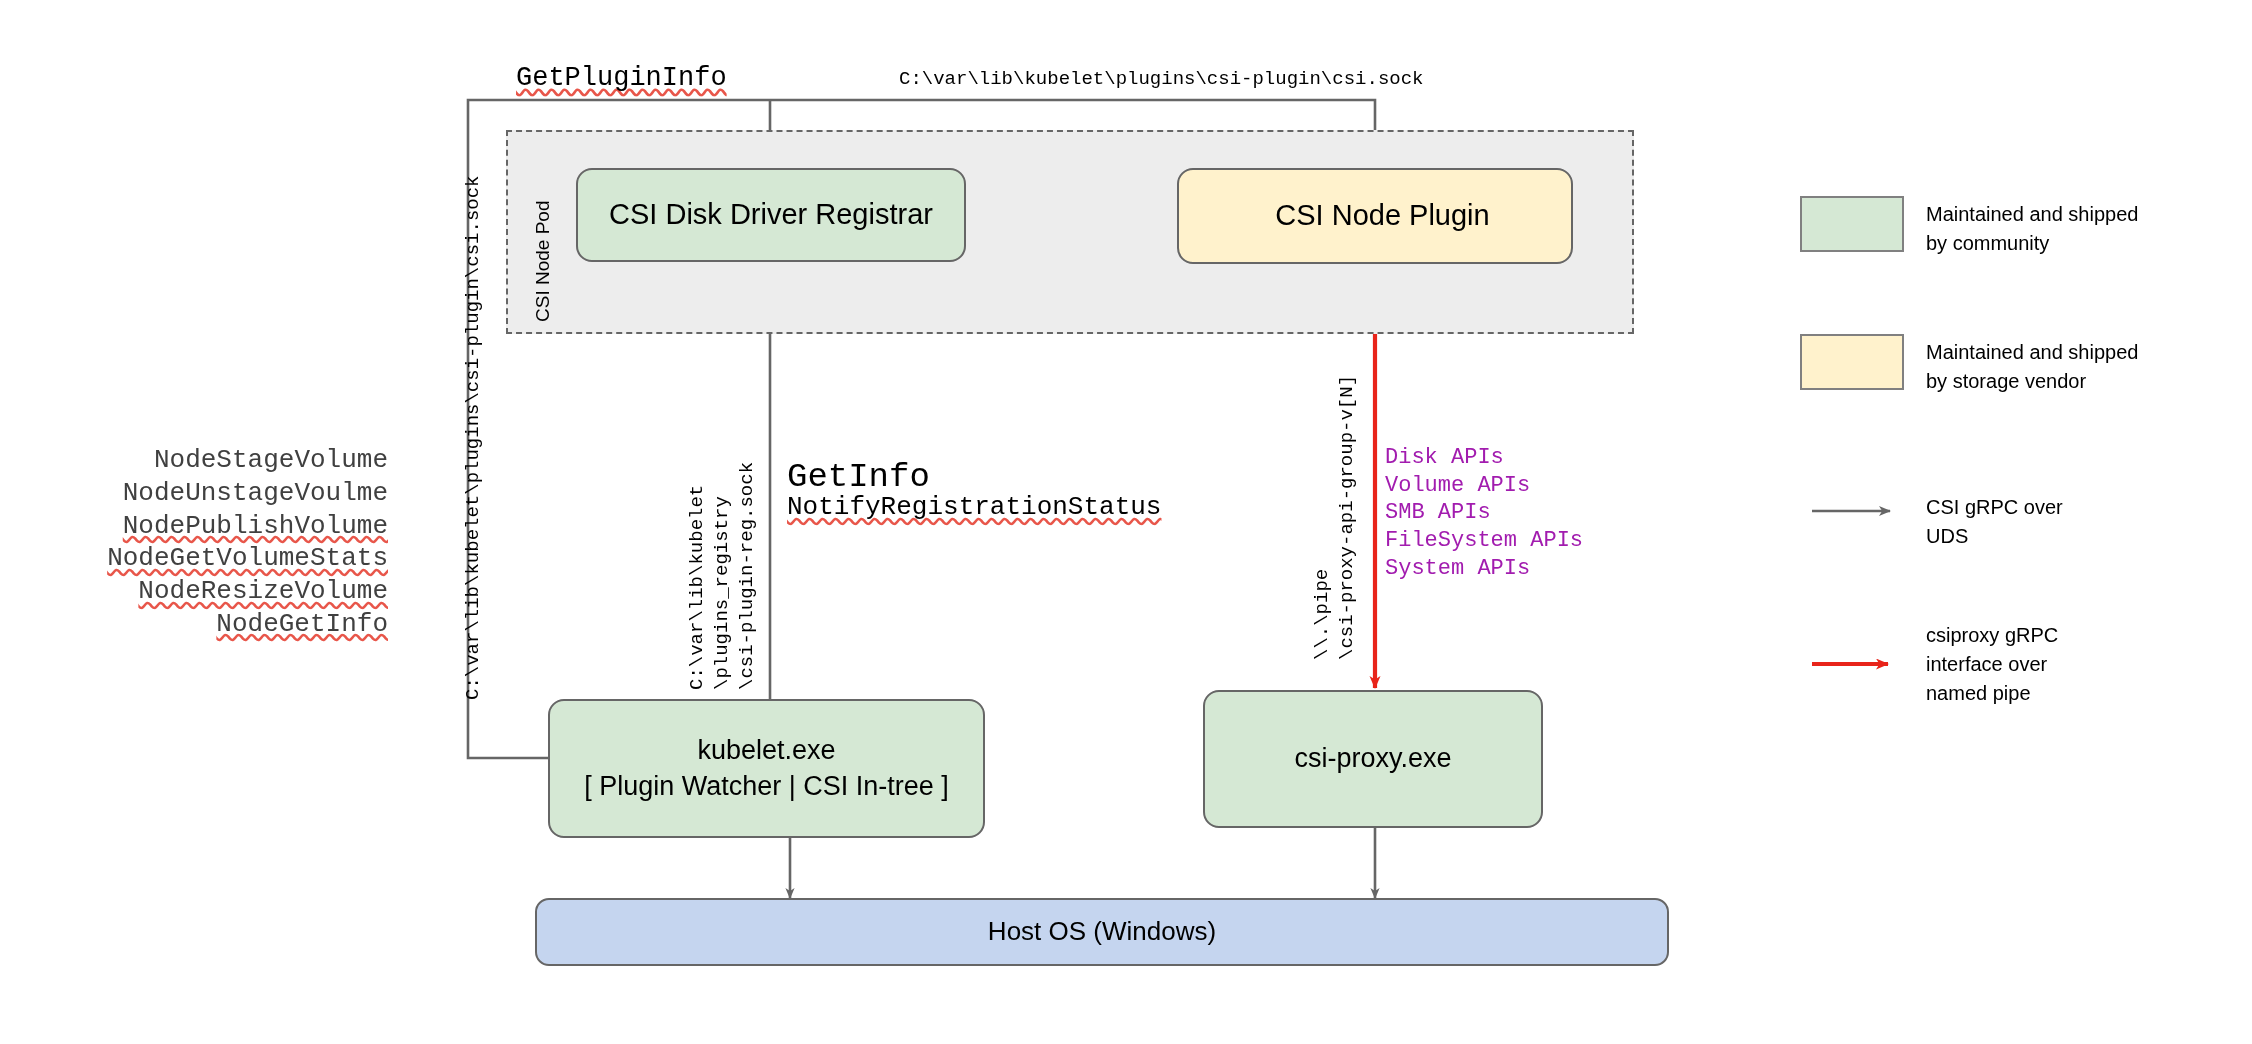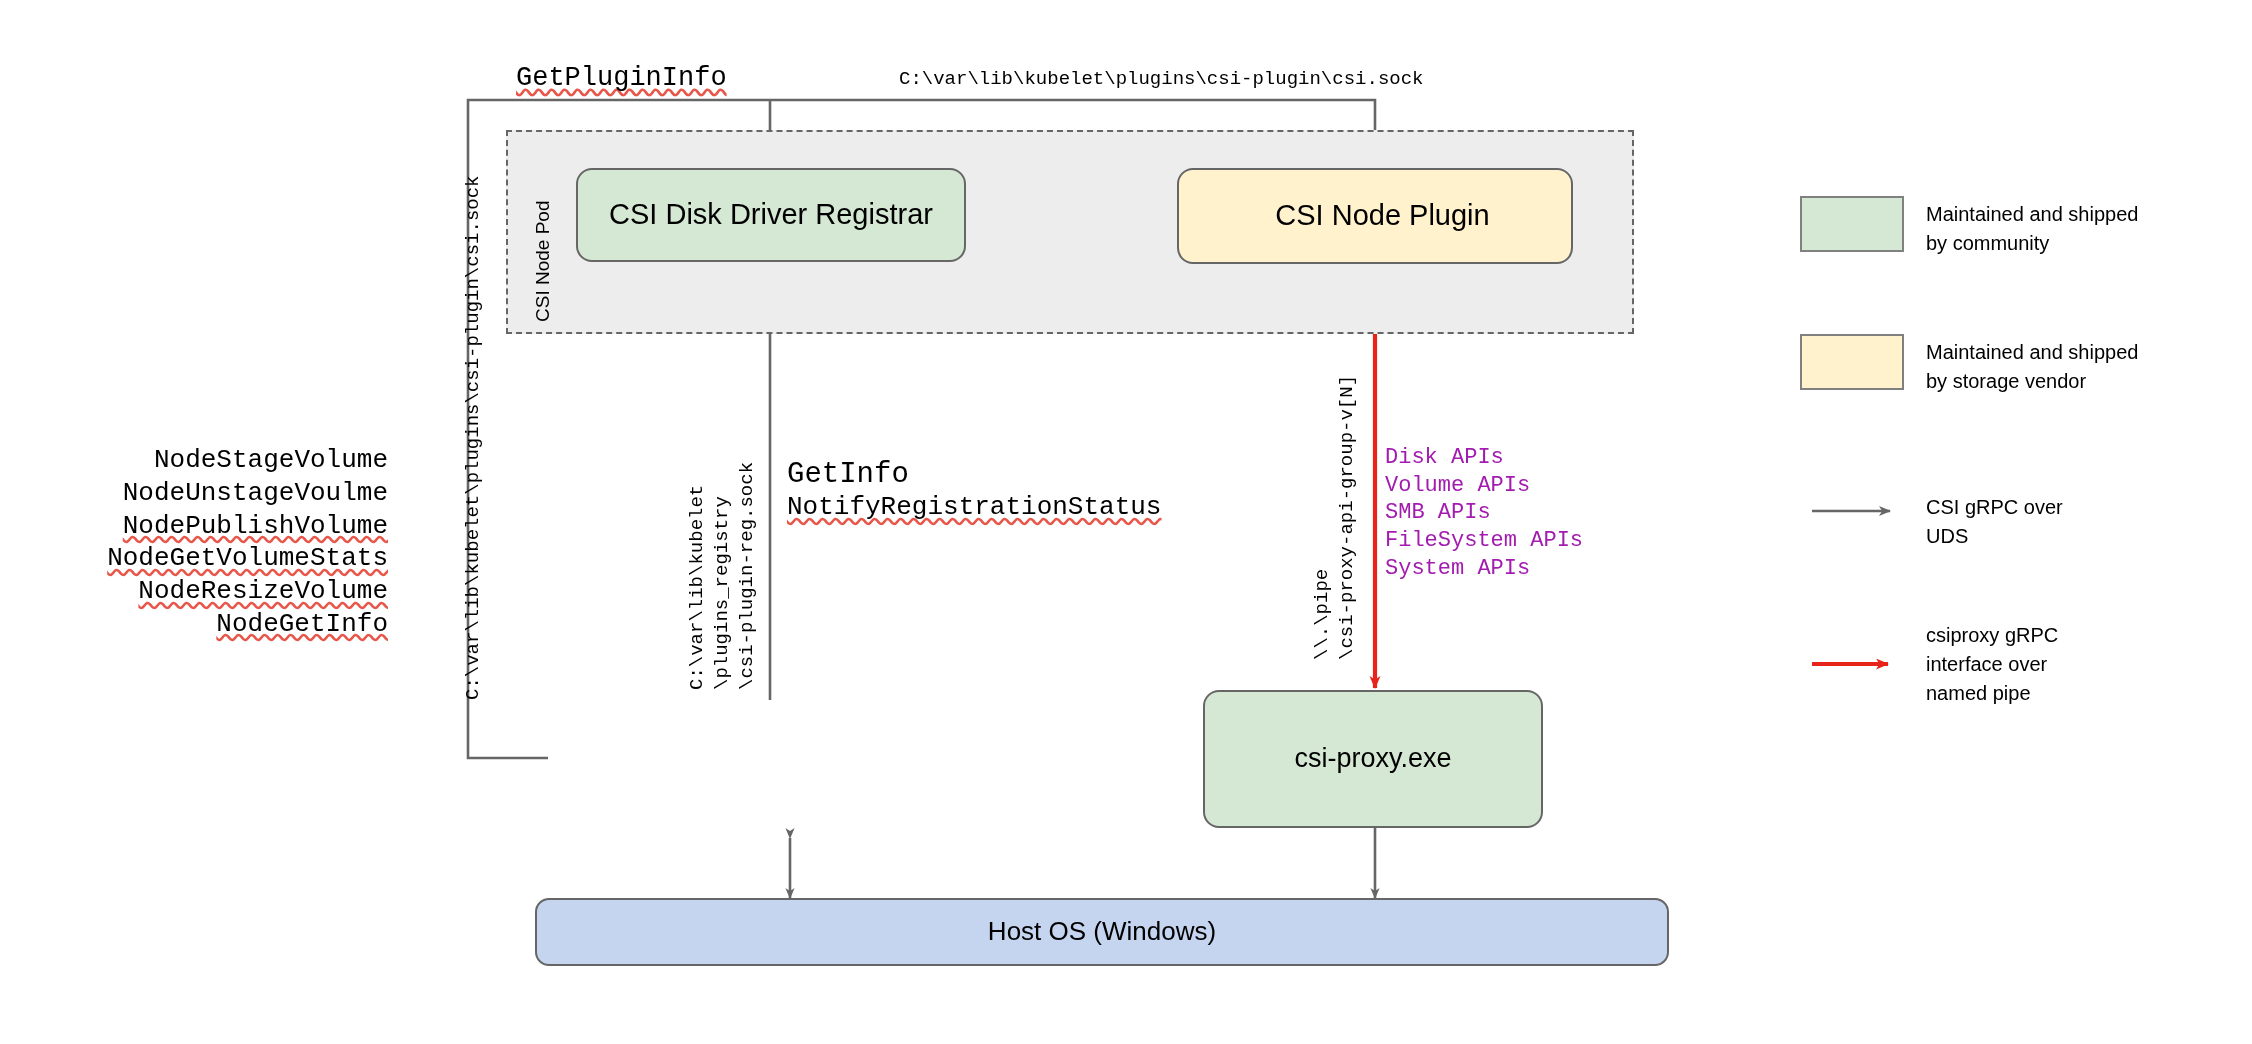--- a/index.html
+++ b/index.html
@@ -23,21 +23,21 @@
   .mono{font-family:"Liberation Mono",monospace;color:#000;}
   .lbl{position:absolute;white-space:pre;}
   .vlbl{position:absolute;white-space:pre;transform-origin:0 0;transform:rotate(-90deg);}
 
   
   .sq{ -webkit-text-decoration:underline wavy #e8564a;
        text-decoration:underline wavy #e8564a;
        text-decoration-skip-ink:none;text-underline-offset:3px;}
 
   .list{position:absolute;font-family:"Liberation Mono",monospace;
-        font-size:26px;line-height:1.26;text-align:right;color:#000000;}
+        font-size:26px;line-height:1.26;text-align:right;color:#404040;}
   .list-l{position:absolute;font-family:"Liberation Mono",monospace;
           font-size:22px;line-height:1.26;text-align:left;color:#a21caf;}
 
   .legend-sw{position:absolute;box-sizing:border-box;border:2px solid #808080;}
   .legend-txt{position:absolute;font-size:20px;line-height:1.45;color:#000;}
 </style>
 </head>
 <body>
 
 <div id="stage">
@@ -91,40 +91,44 @@
   <div class="pod-label" style="left:532px;top:322px;">CSI Node Pod</div>
 
   <div class="node green" style="left:576px;top:168px;width:390px;height:94px;font-size:29px;">
     <span>CSI Disk Driver Registrar</span>
   </div>
 
   <div class="node yellow" style="left:1177px;top:168px;width:396px;height:96px;font-size:29px;padding-left:15px;">
     <span>CSI Node Plugin</span>
   </div>
 
+  <div class="node green" style="left:548px;top:699px;width:437px;height:139px;flex-direction:column;font-size:27px;">
+    <span>kubelet.exe</span>
+    <span>[ Plugin Watcher | CSI In-tree ]</span>
+  </div>
 
   <div class="node green" style="left:1203px;top:690px;width:340px;height:138px;font-size:27px;">
     <span>csi-proxy.exe</span>
   </div>
 
   <div class="node blue" style="left:515px;top:898px;width:1134px;height:68px;font-size:26px;">
     <span>Host OS (Windows)</span>
   </div>
 
   <div class="lbl mono sq" style="left:516px;top:63px;font-size:27px;">GetPluginInfo</div>
 
   <div class="lbl mono" style="left:899px;top:68px;font-size:19px;">C:\var\lib\kubelet\plugins\csi-plugin\csi.sock</div>
 
   <div class="vlbl mono" style="left:462px;top:700px;font-size:19px;">C:\var\lib\kubelet\plugins\csi-plugin\csi.sock</div>
 
   <div class="vlbl mono" style="left:686px;top:690px;font-size:19px;">C:\var\lib\kubelet</div>
   <div class="vlbl mono" style="left:711px;top:690px;font-size:19px;">\plugins_registry</div>
   <div class="vlbl mono" style="left:736px;top:690px;font-size:19px;">\csi-plugin-reg.sock</div>
 
-  <div class="lbl mono" style="left:787px;top:458px;font-size:29px;">GetInfo</div>
+  <div class="lbl mono" style="left:787px;top:458px;font-size:34px;">GetInfo</div>
   <div class="lbl mono sq" style="left:787px;top:492px;font-size:26px;">NotifyRegistrationStatus</div>
 
   <div class="vlbl mono" style="left:1311px;top:660px;font-size:19px;">\\.\pipe</div>
   <div class="vlbl mono" style="left:1336px;top:660px;font-size:19px;">\csi-proxy-api-group-v[N]</div>
 
   <div class="list" style="left:88px;top:444px;width:300px;">
     <div>NodeStageVolume</div>
     <div>NodeUnstageVoulme</div>
     <div class="sq">NodePublishVolume</div>
     <div class="sq">NodeGetVolumeStats</div>

